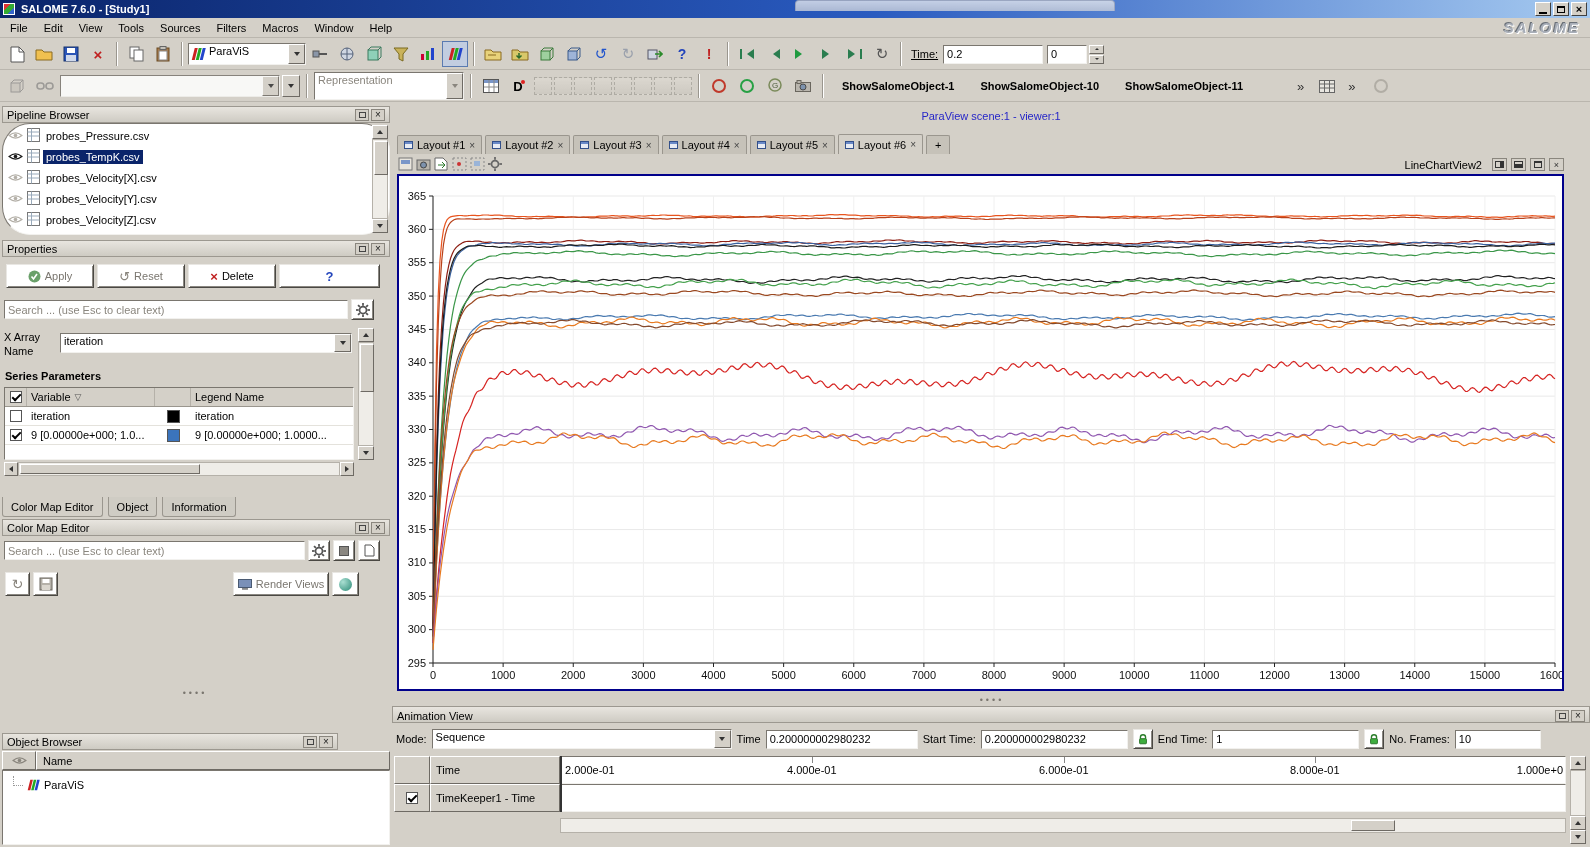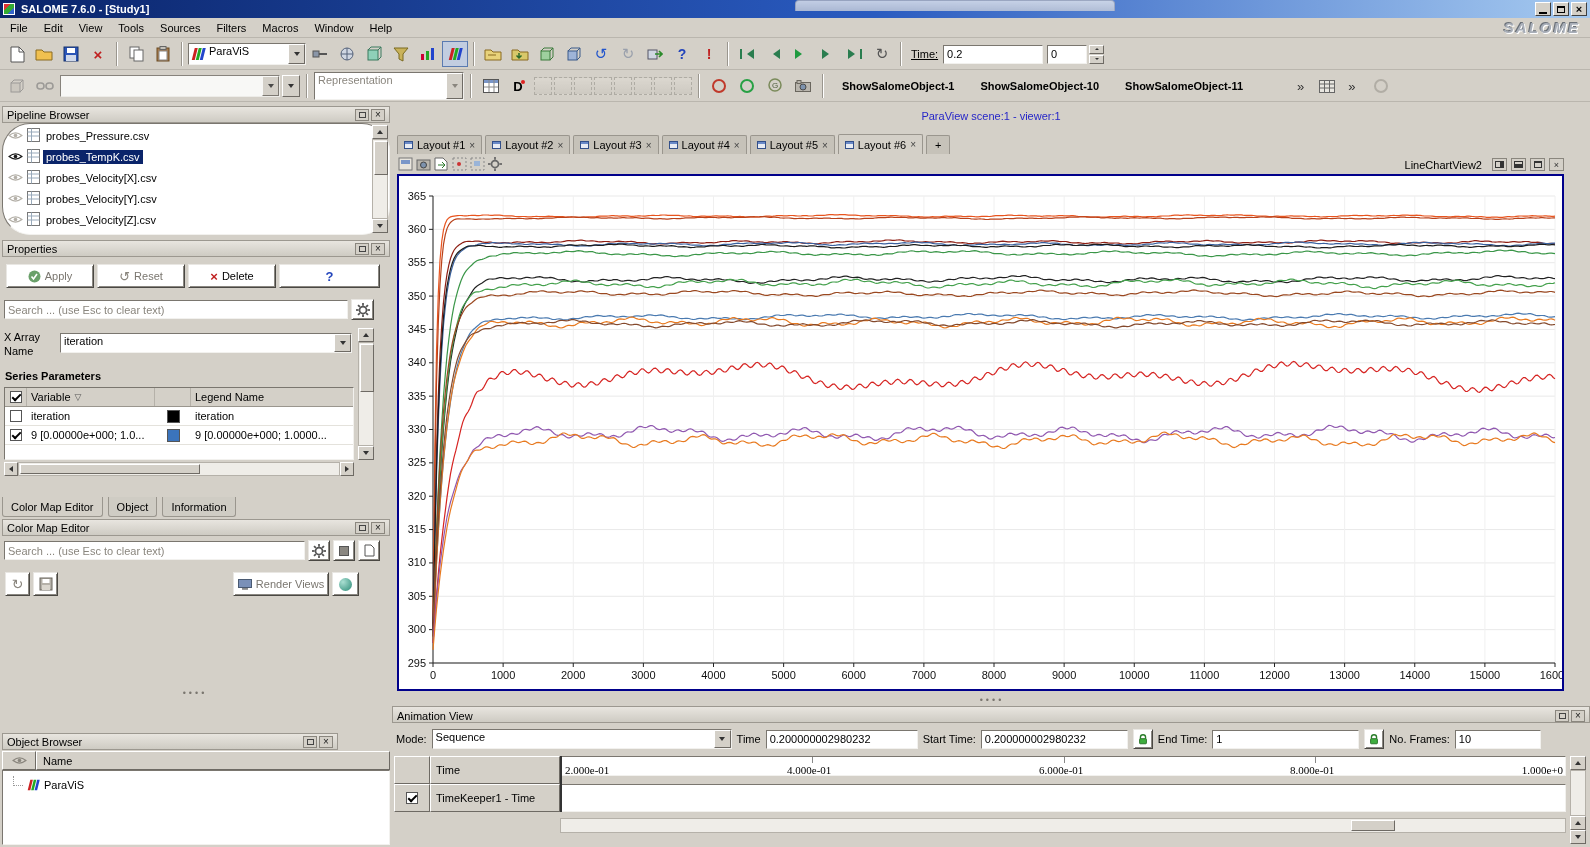--- a/index.html
+++ b/index.html
@@ -906,21 +906,21 @@
         </svg>
     </span>
     <span class="lbl">No. Frames:</span>
     <input class="s" style="width: 86px;" readonly="" value="10">
   </div>
 
   <div class="a r flex" style="left:394px;top:756px;width:36px;height:28px;justify-content:center;"></div>
   <div class="a r flex" style="left:430px;top:756px;width:130px;height:28px;padding:0 5px;">
       <span>Time</span>
     </div>
-  <div class="a s" style="left:560px;top:756px;width:1006px;height:20px;font-family:Liberation Serif, serif;">
+  <div class="a s" style="left:560px;top:756px;width:1006px;height:28px;">
     <span class="a" style="left:4px;top:7px;">2.000e-01</span>
     <span class="a" style="left:226px;top:7px;">4.000e-01</span>
     <span class="a" style="left:478px;top:7px;">6.000e-01</span>
     <span class="a" style="left:729px;top:7px;">8.000e-01</span>
     <span class="a" style="right:2px;top:7px;">1.000e+0</span>
     <span class="a" style="left:251px;top:0;width:1px;height:6px;background:#888;"></span>
     <span class="a" style="left:503px;top:0;width:1px;height:6px;background:#888;"></span>
     <span class="a" style="left:754px;top:0;width:1px;height:6px;background:#888;"></span>
   </div>
   <div class="a r flex" style="left:394px;top:784px;width:36px;height:28px;justify-content:center;">

